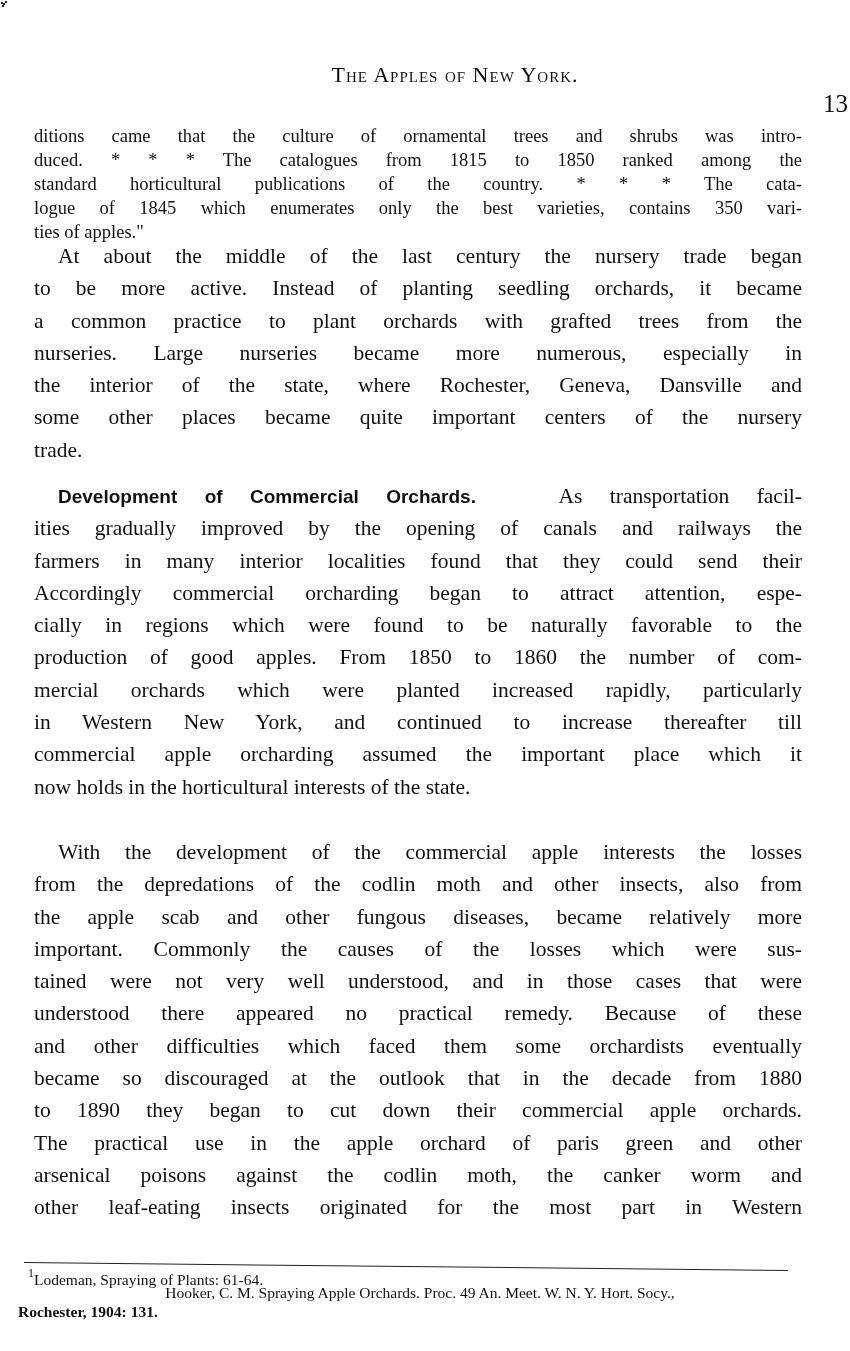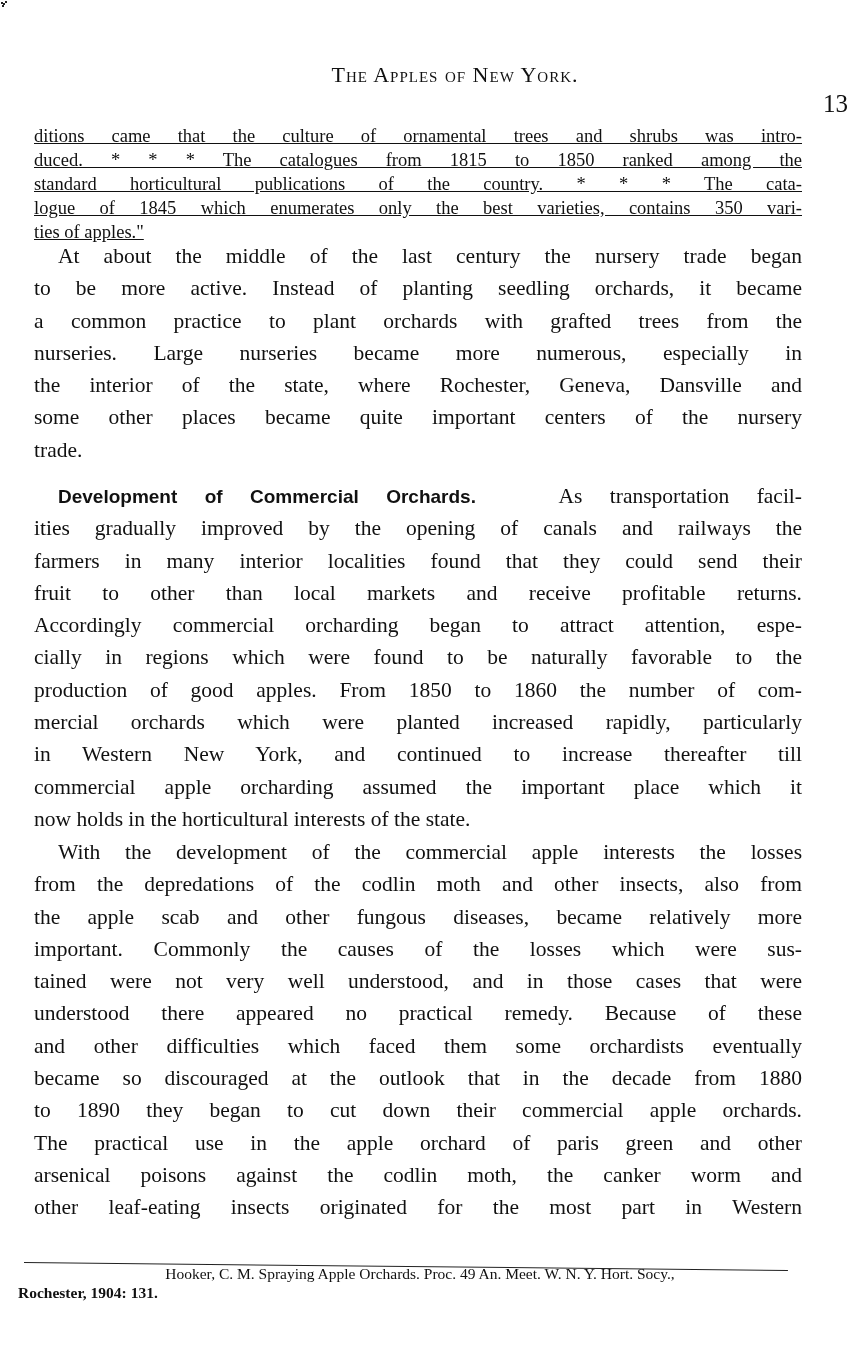--- a/index.html
+++ b/index.html
@@ -7,21 +7,21 @@
          font-family: "Liberation Serif", "DejaVu Serif", serif; color: #111; }
   .speck { position: absolute; left: 0; top: 0; width: 8px; height: 8px; }
   .speck i { position: absolute; width: 2px; height: 2px; background: #222; }
   .header { position: absolute; top: 62px; left: 16px; width: 850px; height: 36px; padding-left: 28px; }
   .running-title { position: absolute; left: 0; right: 0; text-align: center; top: 0;
          font-size: 22px; letter-spacing: 1px; font-variant: small-caps; }
   .page-number { position: absolute; right: 46px; top: 12px; font-size: 25px; margin-top: 16px; }
   .block { position: absolute; left: 34px; width: 768px; font-size: 20px; text-align: justify; }
   .line { display: block; white-space: nowrap; text-align-last: justify; text-align: justify; }
   .line.last { text-align-last: left; }
-  .quote .line { font-size: 18.5px; height: 24px; line-height: 24px; text-decoration: underline; }
+  .quote .line { font-size: 18.5px; height: 24px; line-height: 24px; }
   .body-text .line { font-size: 21.5px; height: 32.3px; line-height: 32.3px; }
   .indent { padding-left: 24px; }
   .heading { font-family: "Liberation Sans", "DejaVu Sans", sans-serif; font-weight: bold; font-size: 19px; }
   sup { font-size: 12px; vertical-align: 8px; }
   .rule { position: absolute; left: 24px; width: 764px; top: 1262px; border-top: 1.5px solid #222; transform: rotate(0.6deg); transform-origin: left; }
   .footnotes { position: absolute; left: 18px; top: 1264px; width: 780px; font-size: 15.5px; }
   .footnotes .fn { display: block; white-space: nowrap; height: 19px; line-height: 19px; }
   .footnotes .fn1 { padding-left: 10px; }
   .footnotes .fn2 { padding-left: 24px; text-align: center; }
   .footnotes .fn4 { }
@@ -57,21 +57,20 @@
   <span class="line">nurseries.  Large nurseries became more numerous, especially in</span>
   <span class="line">the interior of the state, where Rochester, Geneva, Dansville and</span>
   <span class="line">some other places became quite important centers of the nursery</span>
   <span class="line last">trade.</span>
 </div>
 
 <div class="block body-text" style="top:480px;">
   <span class="line indent"><span class="heading">Development of Commercial Orchards.</span>&nbsp;&nbsp;&nbsp;<span>As transportation facil-</span></span>
   <span class="line">ities gradually improved by the opening of canals and railways the</span>
   <span class="line">farmers in many interior localities found that they could send their</span>
-  <span class="line">fruit to other than local markets and receive profitable returns.</span>
   <span class="line">Accordingly commercial orcharding began to attract attention, espe-</span>
   <span class="line">cially in regions which were found to be naturally favorable to the</span>
   <span class="line">production of good apples.  From 1850 to 1860 the number of com-</span>
   <span class="line">mercial orchards which were planted increased rapidly, particularly</span>
   <span class="line">in Western New York, and continued to increase thereafter till</span>
   <span class="line">commercial apple orcharding assumed the important place which it</span>
   <span class="line last">now holds in the horticultural interests of the state.</span>
 </div>
 
 <div class="block body-text" style="top:836px;">
@@ -85,15 +84,16 @@
   <span class="line">became so discouraged at the outlook that in the decade from 1880</span>
   <span class="line">to 1890 they began to cut down their commercial apple orchards.</span>
   <span class="line">The practical use in the apple orchard of paris green and other</span>
   <span class="line">arsenical poisons against the codlin moth, the canker worm and</span>
   <span class="line">other leaf-eating insects originated for the most part in Western</span>
 </div>
 
 <div class="rule"></div>
 
 <div class="footnotes">
+  <span class="fn fn1"><sup>1</sup><span>Lodeman, Spraying of Plants: 61-64.</span></span>
   <span class="fn fn2">Hooker, C. M. Spraying Apple Orchards.  Proc. 49 An. Meet. W. N. Y. Hort. Socy.,</span>
   <span class="fn fn4 bold">Rochester, 1904: 131.</span>
 </div>
 
 </body></html>

